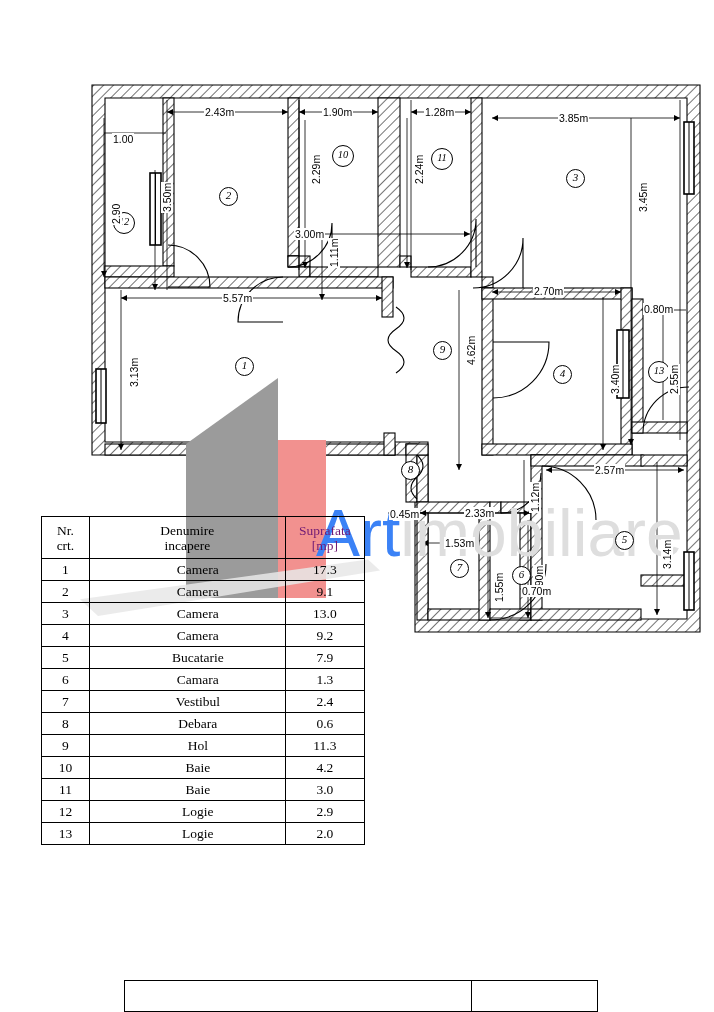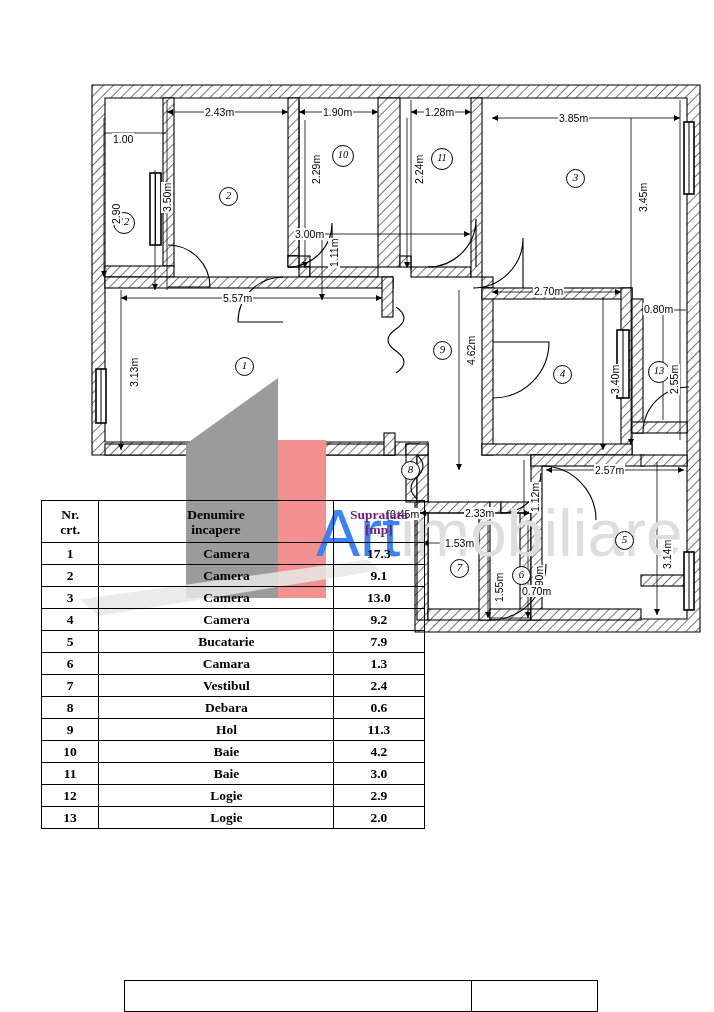--- a/index.html
+++ b/index.html
@@ -30,22 +30,22 @@
         font-family:"Liberation Serif",serif;font-style:italic;font-size:11px;
         line-height:15px;text-align:center;}
   .rtag.w2{width:20px;height:20px;line-height:18px;font-size:10.5px;}
 
   
   .dim{position:absolute;z-index:6;font-family:"Liberation Sans",sans-serif;
        font-size:10.5px;color:#000;background:#fff;padding:0 1px;white-space:nowrap;}
   .dim.v{transform-origin:0 0;}
 
   
-  #area-table{position:absolute;left:41px;top:500px;width:384px;z-index:8;
-              border-collapse:collapse;background:transparent;font-weight:bold;}
+  #area-table{position:absolute;left:41px;top:516px;width:324px;z-index:8;
+              border-collapse:collapse;background:transparent;}
   #area-table td{border:1px solid #000;font-size:13.5px;padding:2px 0;height:17px;
                  font-family:"Liberation Serif",serif;background:transparent;}
   #area-table td.c-nr{width:51px;text-align:center;}
   #area-table td.c-name{width:191px;text-align:center;padding-left:21px;}
   #area-table td.c-val{width:82px;text-align:center;}
   #area-table td.hdr{text-align:center;height:37px;vertical-align:middle;line-height:15px;}
   #area-table td.total{text-align:center;font-size:13.5px;}
   .hdr-red{color:#701a75;}
 
   

